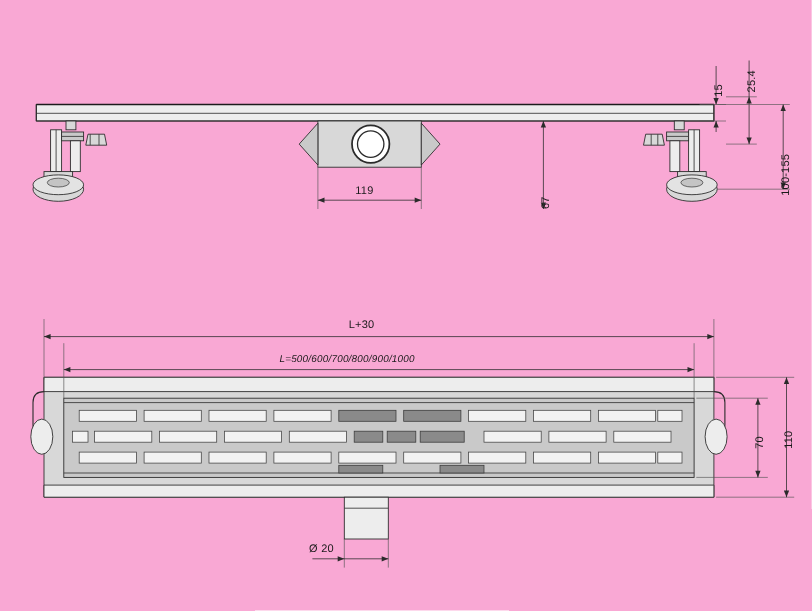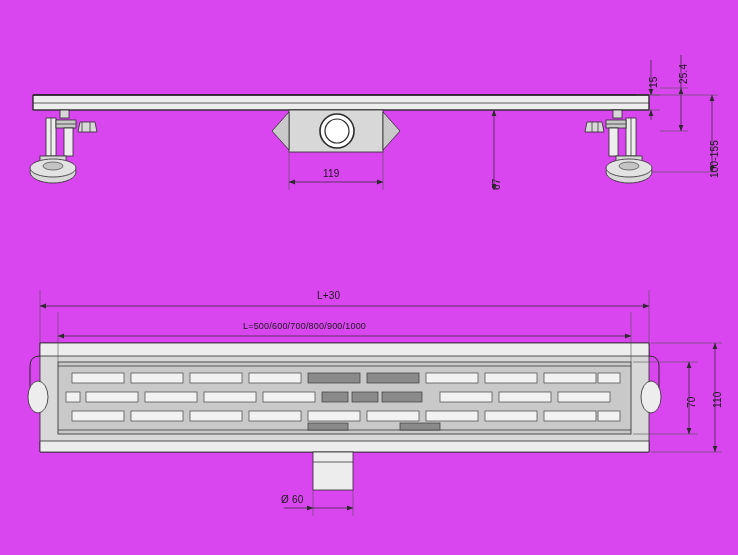--- a/index.html
+++ b/index.html
@@ -7,21 +7,21 @@
     padding: 0;
     background: #ffffff;
   }
   body {
     font-family: "Liberation Sans", sans-serif;
   }
   #stage {
     position: relative;
     width: 738px;
     height: 555px;
-    background: #d946ef;
+    background: #f9a8d4;
     overflow: hidden;
   }
   svg.draw {
     position: absolute;
     left: 0;
     top: 0;
     width: 738px;
     height: 555px;
   }
   .ln { stroke: #2b2b2b; stroke-width: 1; fill: none; }
@@ -250,18 +250,18 @@
     </g>
   </svg>
 
   <div class="lbl vert" style="left:648px; top:88px;">15</div>
   <div class="lbl vert" style="left:678px; top:84px;">25.4</div>
   <div class="lbl vert" style="left:709px; top:178px;">100-155</div>
   <div class="lbl" style="left:323px; top:168px;">119</div>
   <div class="lbl vert" style="left:491px; top:190px;">67</div>
 
   <div class="lbl" style="left:317px; top:290px;">L+30</div>
-  <div class="lbl small" style="left:243px; top:321px;">L=500/600/700/800/900/1000</div>
+  <div class="lbl small" style="left:254px; top:321px;font-style:italic;">L=500/600/700/800/900/1000</div>
   <div class="lbl vert" style="left:686px; top:408px;">70</div>
   <div class="lbl vert" style="left:712px; top:408px;">110</div>
-  <div class="lbl" style="left:281px; top:494px;">Ø 60</div>
+  <div class="lbl" style="left:281px; top:494px;">Ø 20</div>
 
 </div>
 
 </body></html>

